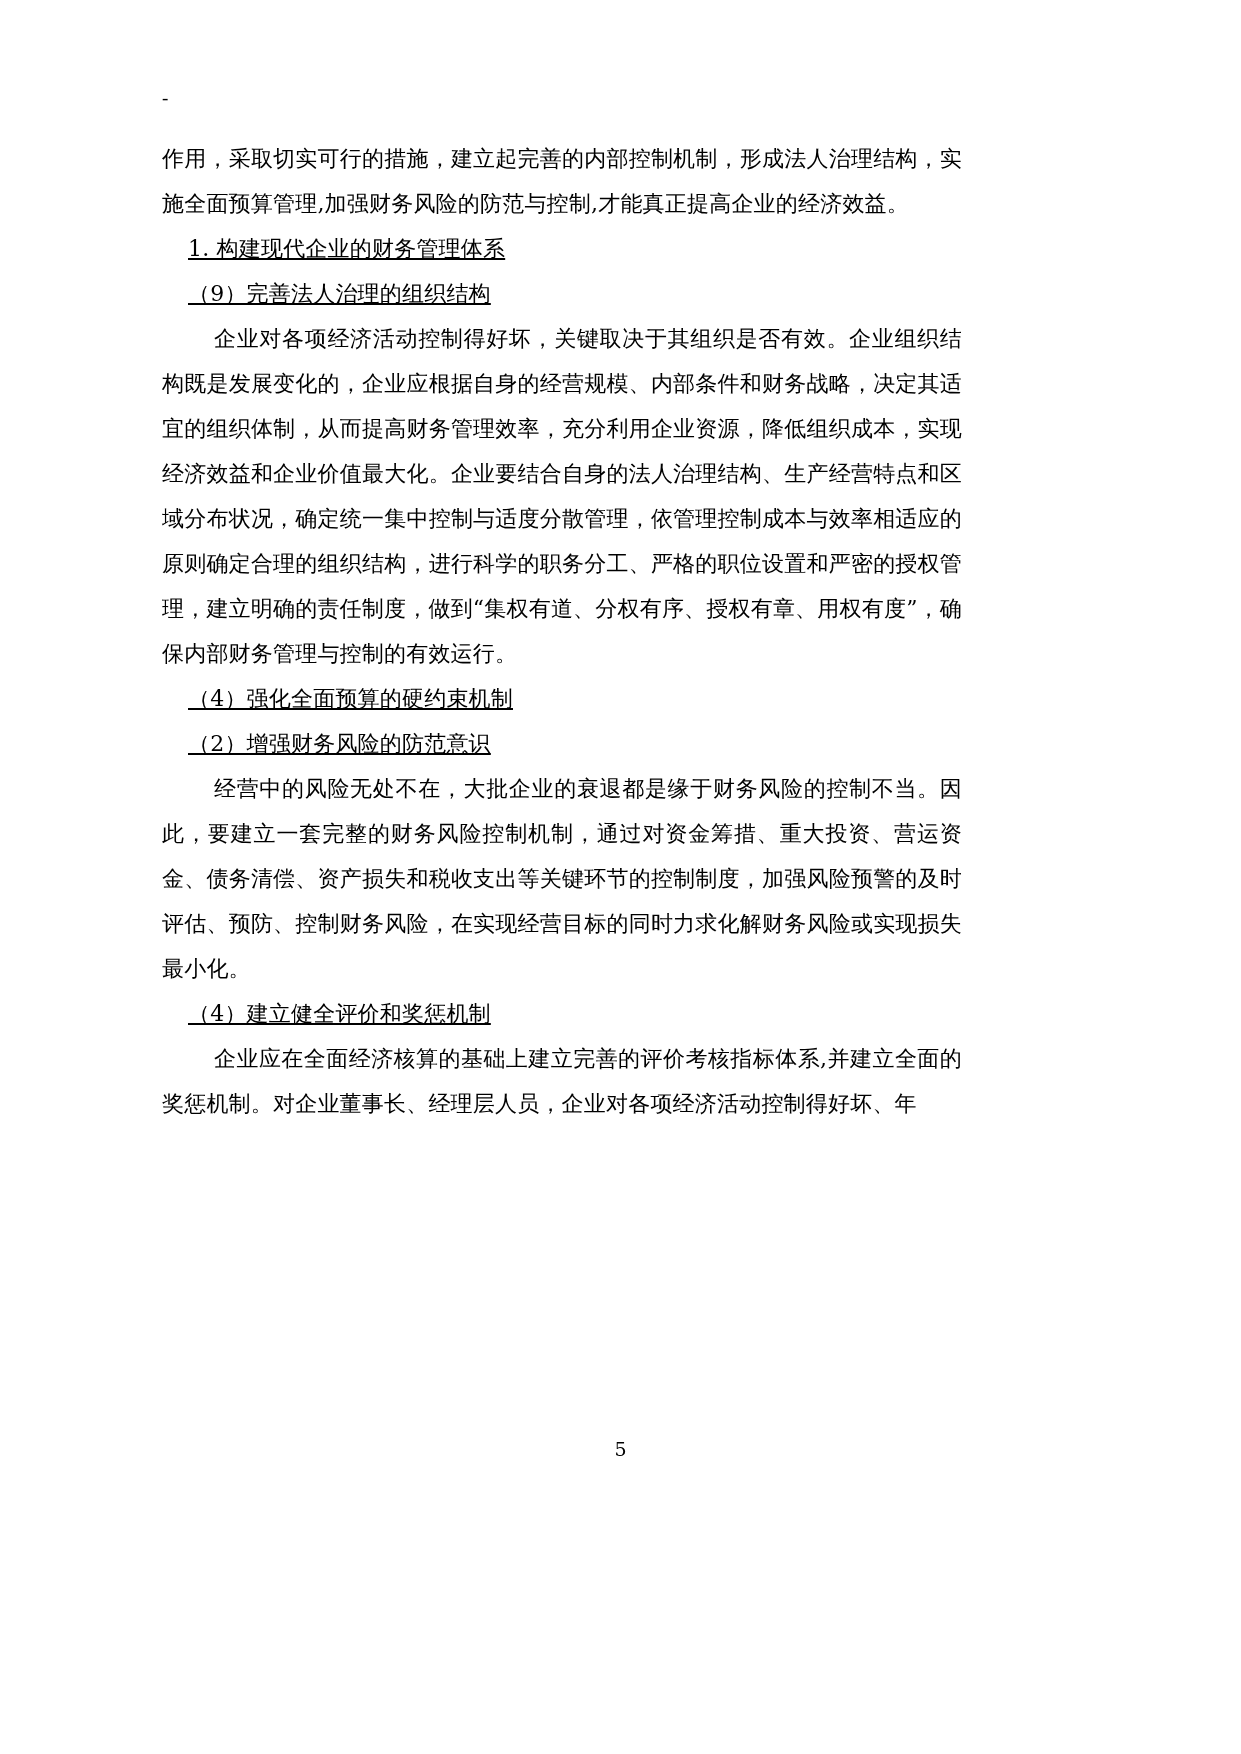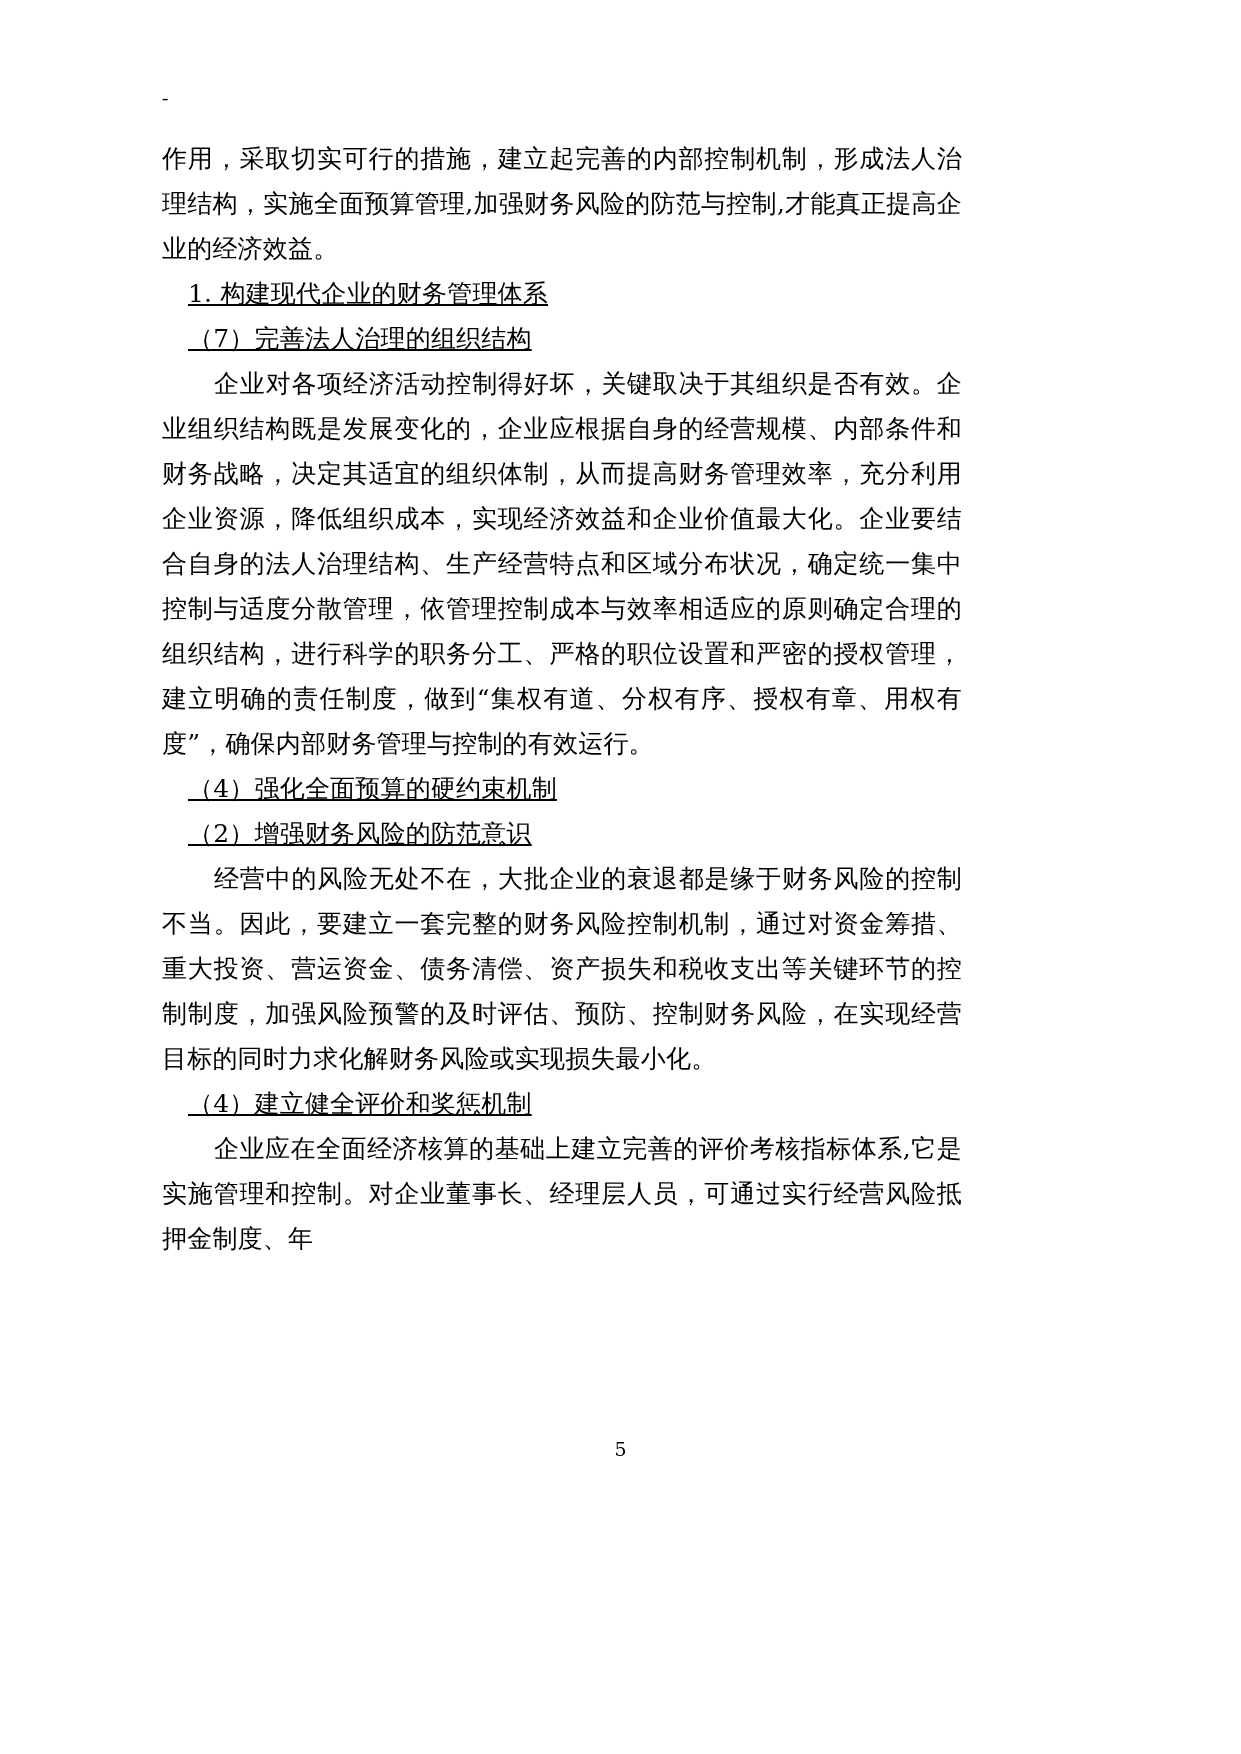--- a/index.html
+++ b/index.html
@@ -26,21 +26,21 @@
   }
   .dash-mark {
     font-family: "Liberation Serif", serif;
     font-size: 19px;
     line-height: 19px;
     color: #000;
     height: 22px;
     letter-spacing: 0;
   }
   .body-text {
-    font-size: 25px;
+    font-size: 22px;
     line-height: 45px;
     text-align: justify;
     text-justify: inter-ideograph;
     letter-spacing: 0.2px;
     margin: 0;
   }
   .p-first {
     margin-top: 26px;
   }
   .indent-1 {
@@ -67,32 +67,32 @@
 <div class="page">
 
   <div class="content">
 
     <div class="dash-mark">-</div>
 
     <p class="body-text p-first">作用，采取切实可行的措施，建立起完善的内部控制机制，形成法人治理结构，实施全面预算管理,加强财务风险的防范与控制,才能真正提高企业的经济效益。</p>
 
     <p class="body-text indent-1">1. 构建现代企业的财务管理体系</p>
 
-    <p class="body-text indent-1">（7）完善法人治理的组织结构</p>
+    <p class="body-text indent-1">（9）完善法人治理的组织结构</p>
 
     <p class="body-text indent-2">企业对各项经济活动控制得好坏，关键取决于其组织是否有效。企业组织结构既是发展变化的，企业应根据自身的经营规模、内部条件和财务战略，决定其适宜的组织体制，从而提高财务管理效率，充分利用企业资源，降低组织成本，实现经济效益和企业价值最大化。企业要结合自身的法人治理结构、生产经营特点和区域分布状况，确定统一集中控制与适度分散管理，依管理控制成本与效率相适应的原则确定合理的组织结构，进行科学的职务分工、严格的职位设置和严密的授权管理，建立明确的责任制度，做到“集权有道、分权有序、授权有章、用权有度”，确保内部财务管理与控制的有效运行。</p>
 
     <p class="body-text indent-1">（4）强化全面预算的硬约束机制</p>
 
 
     <p class="body-text indent-1">（2）增强财务风险的防范意识</p>
 
     <p class="body-text indent-2">经营中的风险无处不在，大批企业的衰退都是缘于财务风险的控制不当。因此，要建立一套完整的财务风险控制机制，通过对资金筹措、重大投资、营运资金、债务清偿、资产损失和税收支出等关键环节的控制制度，加强风险预警的及时评估、预防、控制财务风险，在实现经营目标的同时力求化解财务风险或实现损失最小化。</p>
 
     <p class="body-text indent-1">（4）建立健全评价和奖惩机制</p>
 
-    <p class="body-text indent-2">企业应在全面经济核算的基础上建立完善的评价考核指标体系,它是实施管理和控制。对企业董事长、经理层人员，可通过实行经营风险抵押金制度、年</p>
+    <p class="body-text indent-2">企业应在全面经济核算的基础上建立完善的评价考核指标体系,并建立全面的奖惩机制。对企业董事长、经理层人员，企业对各项经济活动控制得好坏、年</p>
 
   </div>
 
   <div class="page-number">5</div>
 
 </div>
 
 </body></html>

